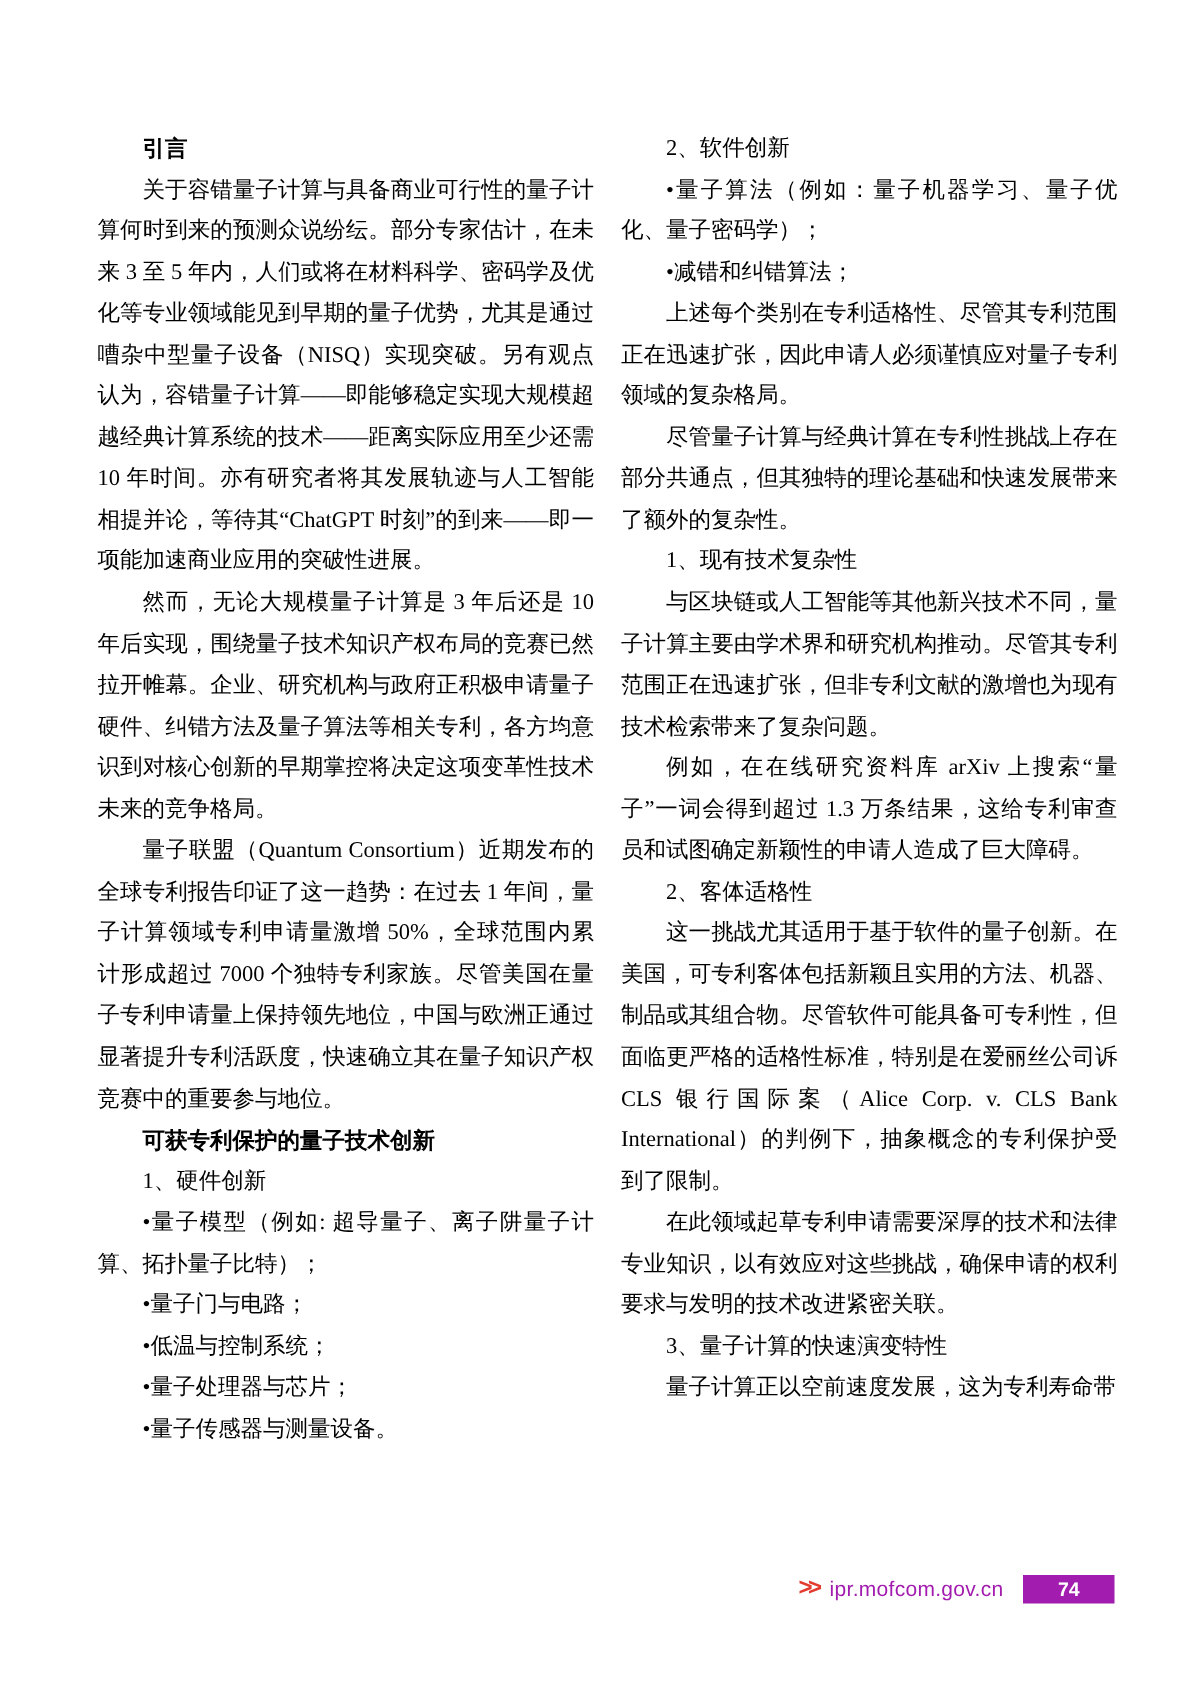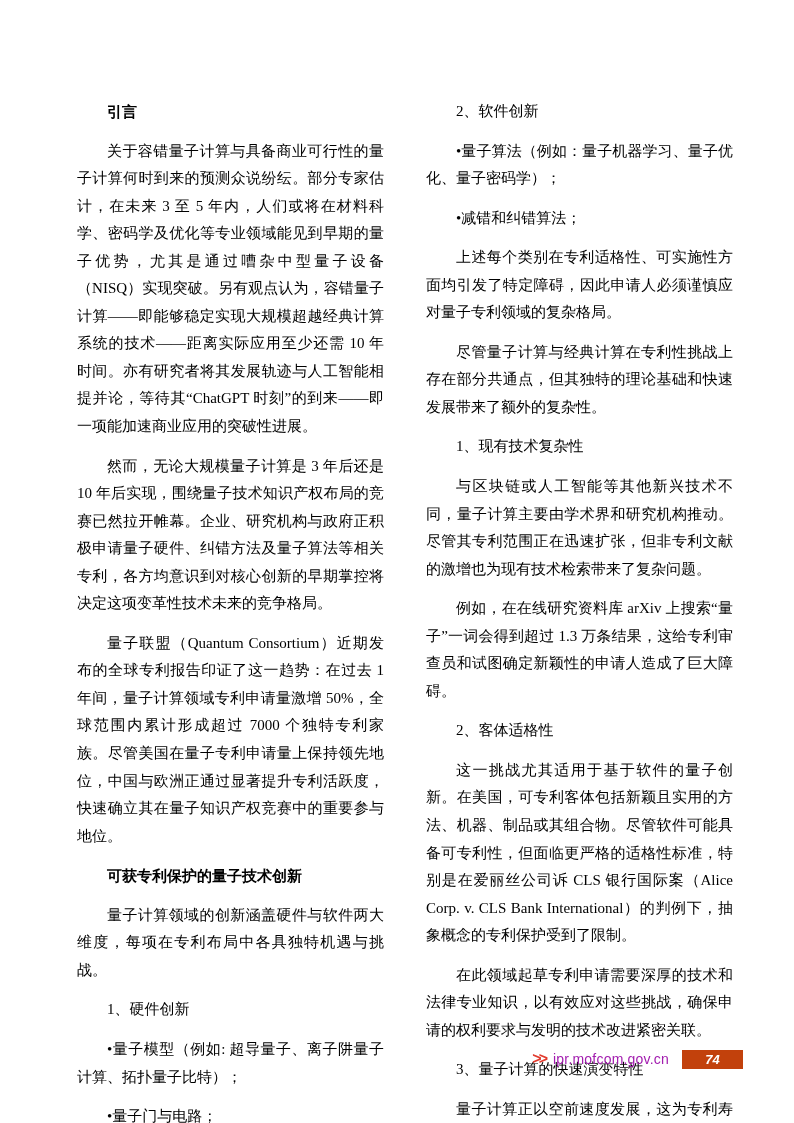--- a/index.html
+++ b/index.html
@@ -20,21 +20,21 @@
     inset: 0;
   }
   .column {
     position: absolute;
     top: 86px;
     width: 331px;
   }
   #col-left  { left: 65px;  }
   #col-right { left: 414px; }
   .column p {
-    margin: 12px;
+    margin: 0;
     font-size: 15px;
     line-height: 27.55px;
     text-align: justify;
     text-indent: 2em;
   }
   .column p.heading {
     font-family: "Liberation Sans", "DejaVu Sans", sans-serif;
     font-weight: bold;
   }
   .footer {
@@ -72,46 +72,45 @@
 <body>
 
 <div class="page">
 
   <div class="column" id="col-left">
       <p class="heading">引言</p>
       <p class="para">关于容错量子计算与具备商业可行性的量子计算何时到来的预测众说纷纭。部分专家估计，在未来 3 至 5 年内，人们或将在材料科学、密码学及优化等专业领域能见到早期的量子优势，尤其是通过嘈杂中型量子设备（NISQ）实现突破。另有观点认为，容错量子计算——即能够稳定实现大规模超越经典计算系统的技术——距离实际应用至少还需 10 年时间。亦有研究者将其发展轨迹与人工智能相提并论，等待其“ChatGPT 时刻”的到来——即一项能加速商业应用的突破性进展。</p>
       <p class="para">然而，无论大规模量子计算是 3 年后还是 10 年后实现，围绕量子技术知识产权布局的竞赛已然拉开帷幕。企业、研究机构与政府正积极申请量子硬件、纠错方法及量子算法等相关专利，各方均意识到对核心创新的早期掌控将决定这项变革性技术未来的竞争格局。</p>
       <p class="para">量子联盟（Quantum Consortium）近期发布的全球专利报告印证了这一趋势：在过去 1 年间，量子计算领域专利申请量激增 50%，全球范围内累计形成超过 7000 个独特专利家族。尽管美国在量子专利申请量上保持领先地位，中国与欧洲正通过显著提升专利活跃度，快速确立其在量子知识产权竞赛中的重要参与地位。</p>
       <p class="heading">可获专利保护的量子技术创新</p>
-      <p class="para">量子计算领域的创新涵盖硬件与软件两大维度，每项在专利布局中各具独特机遇与挑战。</p>
       <p class="para">1、硬件创新</p>
       <p class="bullet">•量子模型（例如: 超导量子、离子阱量子计算、拓扑量子比特）；</p>
       <p class="bullet">•量子门与电路；</p>
       <p class="bullet">•低温与控制系统；</p>
       <p class="bullet">•量子处理器与芯片；</p>
       <p class="bullet">•量子传感器与测量设备。</p>
     </div>
 
   <div class="column" id="col-right">
       <p class="para">2、软件创新</p>
       <p class="bullet">•量子算法（例如：量子机器学习、量子优化、量子密码学）；</p>
       <p class="bullet">•减错和纠错算法；</p>
-      <p class="para">上述每个类别在专利适格性、可实施性方面均引发了特定障碍，因此申请人必须谨慎应对量子专利领域的复杂格局。</p>
+      <p class="para">上述每个类别在专利适格性、尽管其专利范围正在迅速扩张，因此申请人必须谨慎应对量子专利领域的复杂格局。</p>
       <p class="para">尽管量子计算与经典计算在专利性挑战上存在部分共通点，但其独特的理论基础和快速发展带来了额外的复杂性。</p>
       <p class="para">1、现有技术复杂性</p>
       <p class="para">与区块链或人工智能等其他新兴技术不同，量子计算主要由学术界和研究机构推动。尽管其专利范围正在迅速扩张，但非专利文献的激增也为现有技术检索带来了复杂问题。</p>
       <p class="para">例如，在在线研究资料库 arXiv 上搜索“量子”一词会得到超过 1.3 万条结果，这给专利审查员和试图确定新颖性的申请人造成了巨大障碍。</p>
       <p class="para">2、客体适格性</p>
       <p class="para">这一挑战尤其适用于基于软件的量子创新。在美国，可专利客体包括新颖且实用的方法、机器、制品或其组合物。尽管软件可能具备可专利性，但面临更严格的适格性标准，特别是在爱丽丝公司诉 CLS 银行国际案（Alice Corp. v. CLS Bank International）的判例下，抽象概念的专利保护受到了限制。</p>
       <p class="para">在此领域起草专利申请需要深厚的技术和法律专业知识，以有效应对这些挑战，确保申请的权利要求与发明的技术改进紧密关联。</p>
       <p class="para">3、量子计算的快速演变特性</p>
       <p class="para">量子计算正以空前速度发展，这为专利寿命带</p>
     </div>
 
   <div class="footer">
     <span class="chevrons" style="color: rgb(226, 59, 46);">&gt;&gt;</span>
     <span class="site" style="color: #a21caf;">ipr.mofcom.gov.cn</span>
-    <span class="page-box" style="background: #c2410c; color: rgb(255, 255, 255); font-style: italic;">
+    <span class="page-box" style="background: #a21caf; color: rgb(255, 255, 255);">
       <span>74</span>
     </span>
   </div>
 
 </div>
 
 </body></html>

